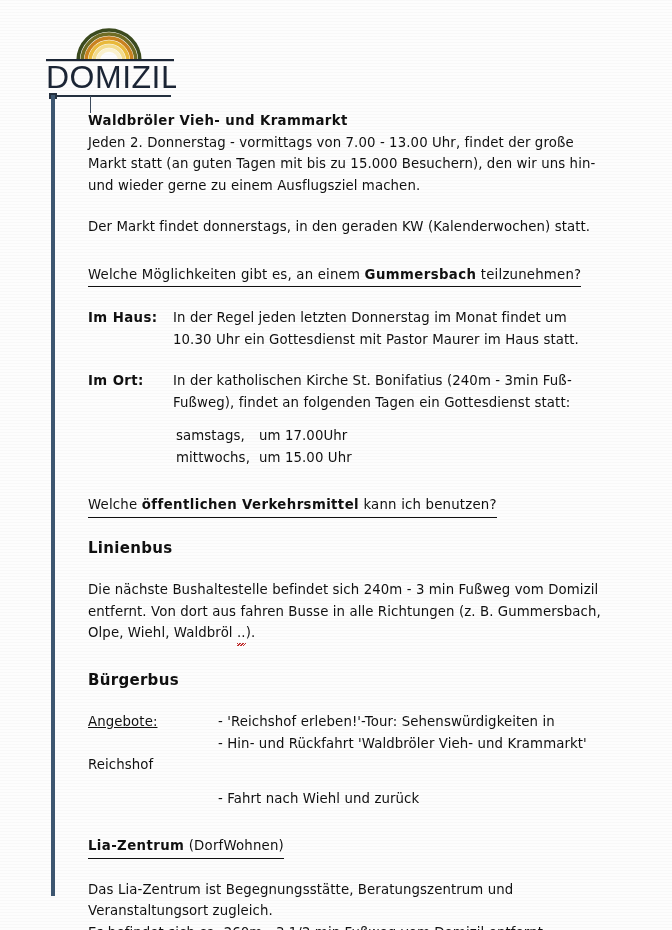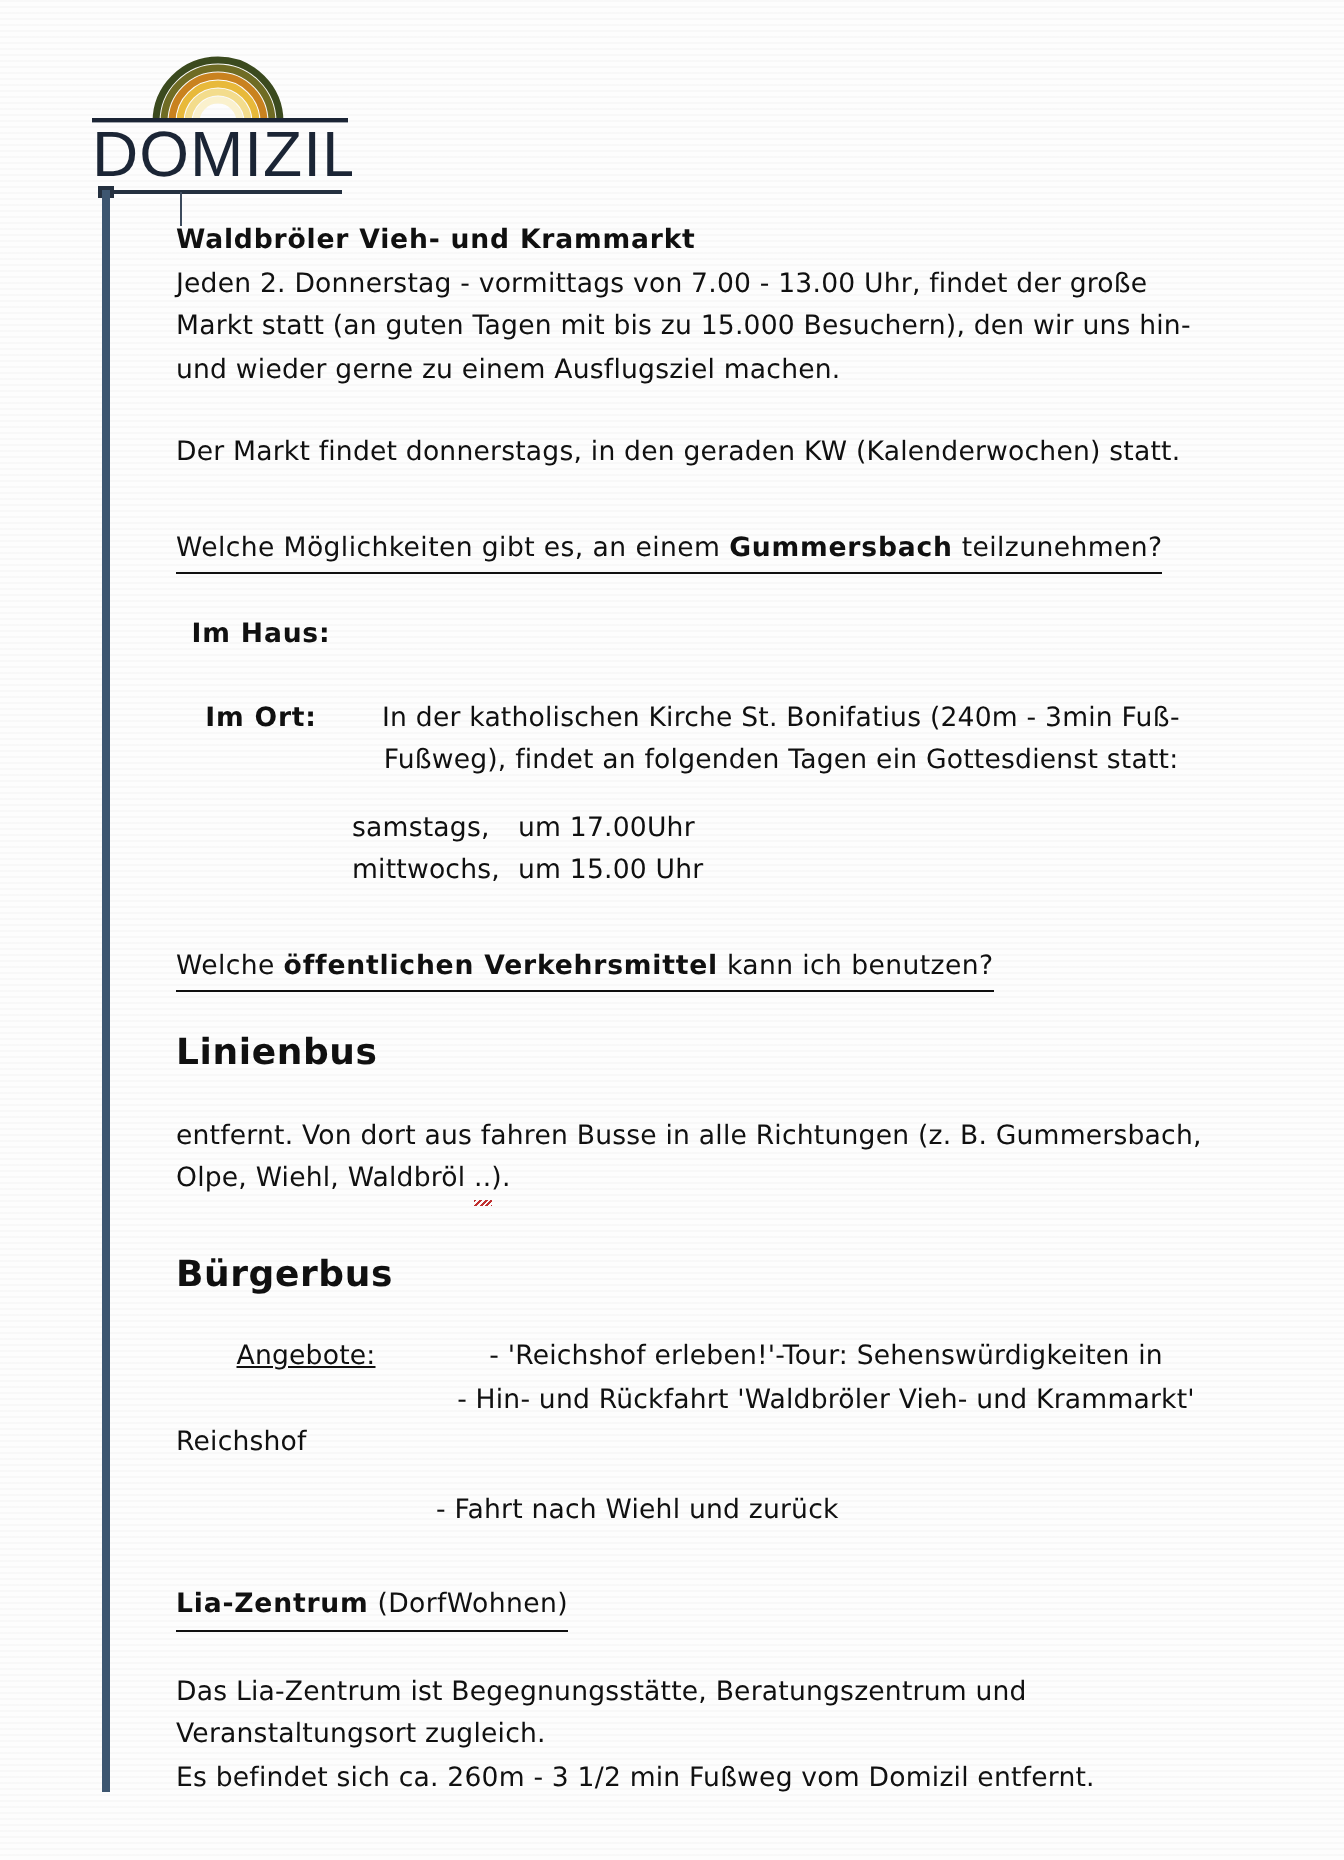--- a/index.html
+++ b/index.html
@@ -102,29 +102,28 @@
   .q-heading {
     display: inline-block;
     border-bottom: 1px solid #101010;
     padding-bottom: 1px;
     letter-spacing: 0.2px;
   }
   .q-heading .b { letter-spacing: 0.4px; }
 
   .sub-heading {
     font-weight: bold;
-    font-size: 18px;
+    font-size: 15px;
     letter-spacing: 0.3px;
   }
 
   
   .defrow {
     display: flex;
     align-items: flex-start;
-    text-align: center;
   }
   .defrow .label {
     width: 85px;
     flex: 0 0 85px;
     font-weight: bold;
     letter-spacing: 0.4px;
   }
   .defrow .label.plain {
     font-weight: normal;
     width: 130px;
@@ -211,20 +210,24 @@
     <div class="gap-lg"></div>
 
     <div class="para">
       <span class="q-heading"><span>Welche Möglichkeiten gibt es, an einem </span><span class="b">Gummersbach</span><span> teilzunehmen?</span></span>
     </div>
 
     <div class="gap-md"></div>
 
     <div class="defrow">
       <div class="label">Im Haus:</div>
+      <div class="body">
+        <div class="para">In der Regel jeden letzten Donnerstag im Monat findet um</div>
+        <div class="para">10.30 Uhr ein Gottesdienst mit Pastor Maurer im Haus statt.</div>
+      </div>
     </div>
 
     <div class="gap-md"></div>
 
     <div class="defrow">
       <div class="label">Im Ort:</div>
       <div class="body">
         <div class="para">In der katholischen Kirche St. Bonifatius (240m - 3min Fuß-</div>
         <div class="para">Fußweg), findet an folgenden Tagen ein Gottesdienst statt:</div>
       </div>
@@ -248,20 +251,21 @@
     <div class="para">
       <span class="q-heading"><span>Welche </span><span class="b">öffentlichen Verkehrsmittel</span><span> kann ich benutzen?</span></span>
     </div>
 
     <div class="gap-md"></div>
 
     <div class="para sub-heading">Linienbus</div>
 
     <div class="gap-md"></div>
 
+    <div class="para">Die nächste Bushaltestelle befindet sich 240m - 3 min Fußweg vom Domizil</div>
     <div class="para">entfernt. Von dort aus fahren Busse in alle Richtungen (z. B. Gummersbach,</div>
     <div class="para"><span>Olpe, Wiehl, Waldbröl </span><span class="squiggle">..</span><span>).</span></div>
 
     <div class="gap-lg"></div>
 
     <div class="para sub-heading">Bürgerbus</div>
 
     <div class="gap-md"></div>
 
     <div class="defrow">

